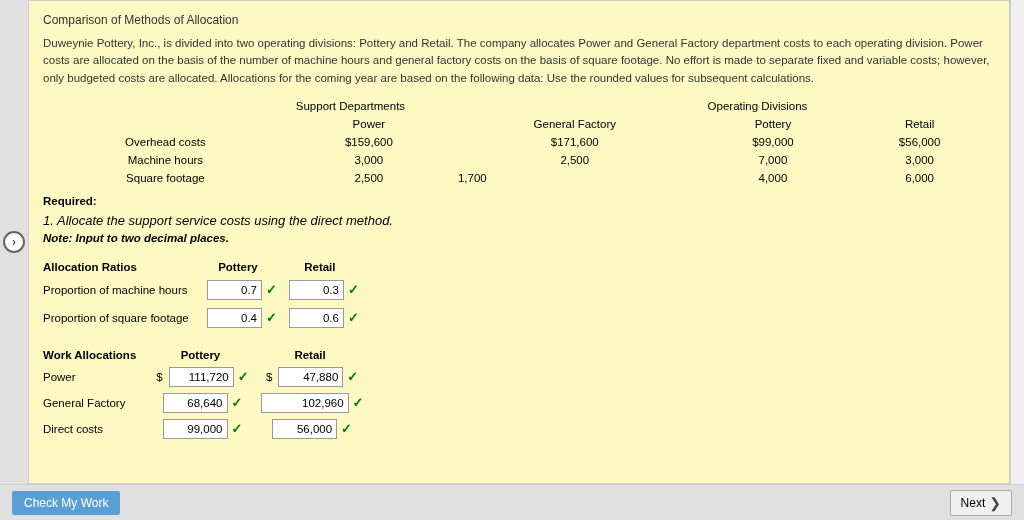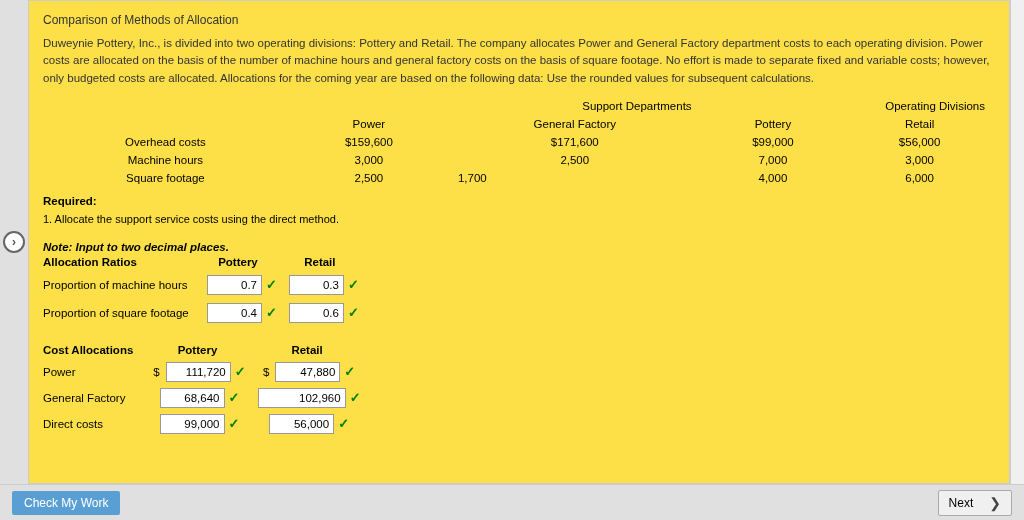--- a/index.html
+++ b/index.html
@@ -43,21 +43,21 @@
       display: flex;
       align-items: center;
       justify-content: center;
       cursor: pointer;
       font-size: 12px;
       font-weight: bold;
       color: #555;
     }
     .content-area {
       flex: 1;
-      background: #fde047;
+      background: #fef9c3;
       overflow-y: auto;
       padding: 12px 16px 10px 14px;
       border: 1px solid #ccc;
     }
     .scrollbar-area {
       width: 14px;
       background: #f0f0f0;
       border-left: 1px solid #ccc;
       flex-shrink: 0;
     }
@@ -74,48 +74,50 @@
       margin-bottom: 10px;
     }
     .data-table {
       width: 100%;
       border-collapse: collapse;
       margin-bottom: 8px;
       font-size: 11.5px;
     }
     .data-table th, .data-table td {
       padding: 3px 8px;
-      text-align: right;
+      text-align: left;
       border: none;
     }
     .data-table td:first-child {
       text-align: center;
     }
     .sub-header {
       border-bottom: 1px solid #333;
     }
     .instruction {
       font-weight: bold;
       font-size: 11.5px;
       margin-bottom: 8px;
       margin-top: 4px;
     }
     .required-label {
       font-size: 11.5px;
       font-weight: bold;
       margin-bottom: 6px;
     }
     .step-label {
-      font-size: 11px;
-      margin-bottom: 16px;
+      font-size: 13px;
+      margin-bottom: 4px;
+      font-style: italic;
     }
     .note-label {
       font-size: 11.5px;
       font-style: italic;
       font-weight: bold;
+      margin-bottom: 14px;
     }
     .allocation-table {
       border-collapse: collapse;
       font-size: 11.5px;
       margin-bottom: 14px;
     }
     .allocation-table th {
       text-align: center;
       font-weight: bold;
       padding: 3px 20px 3px 8px;
@@ -184,21 +186,21 @@
       border-radius: 2px;
     }
     .next-btn {
       background: #f0f0f0;
       border: 1px solid #aaa;
       padding: 4px 10px;
       font-size: 12px;
       cursor: pointer;
       display: flex;
       align-items: center;
-      gap: 16px;
+      gap: 4px;
       border-radius: 2px;
     }
     .next-btn .chevron {
       font-size: 14px;
       color: #444;
     }
     .two-col-span {
       text-align: center;
       border-bottom: 1px solid #333;
     }
@@ -298,21 +300,21 @@
           <span class="check-icon">✓</span>
         </span>
       </td>
     </tr>
           </tbody>
       </table>
 
       <table class="cost-table">
         <thead>
           <tr>
-            <th style="text-align:left;padding-left:0">Cost Allocations</th>
+            <th style="text-align:left;padding-left:0">Work Allocations</th>
             <th>Pottery</th>
             <th>Retail</th>
           </tr>
         </thead>
         <tbody id="cost-alloc-body">
         <tr>
       <td style="padding-left:0">Power</td>
       <td style="text-align:center">
         <span class="input-with-check">
           <span class="dollar-prefix">$</span>

